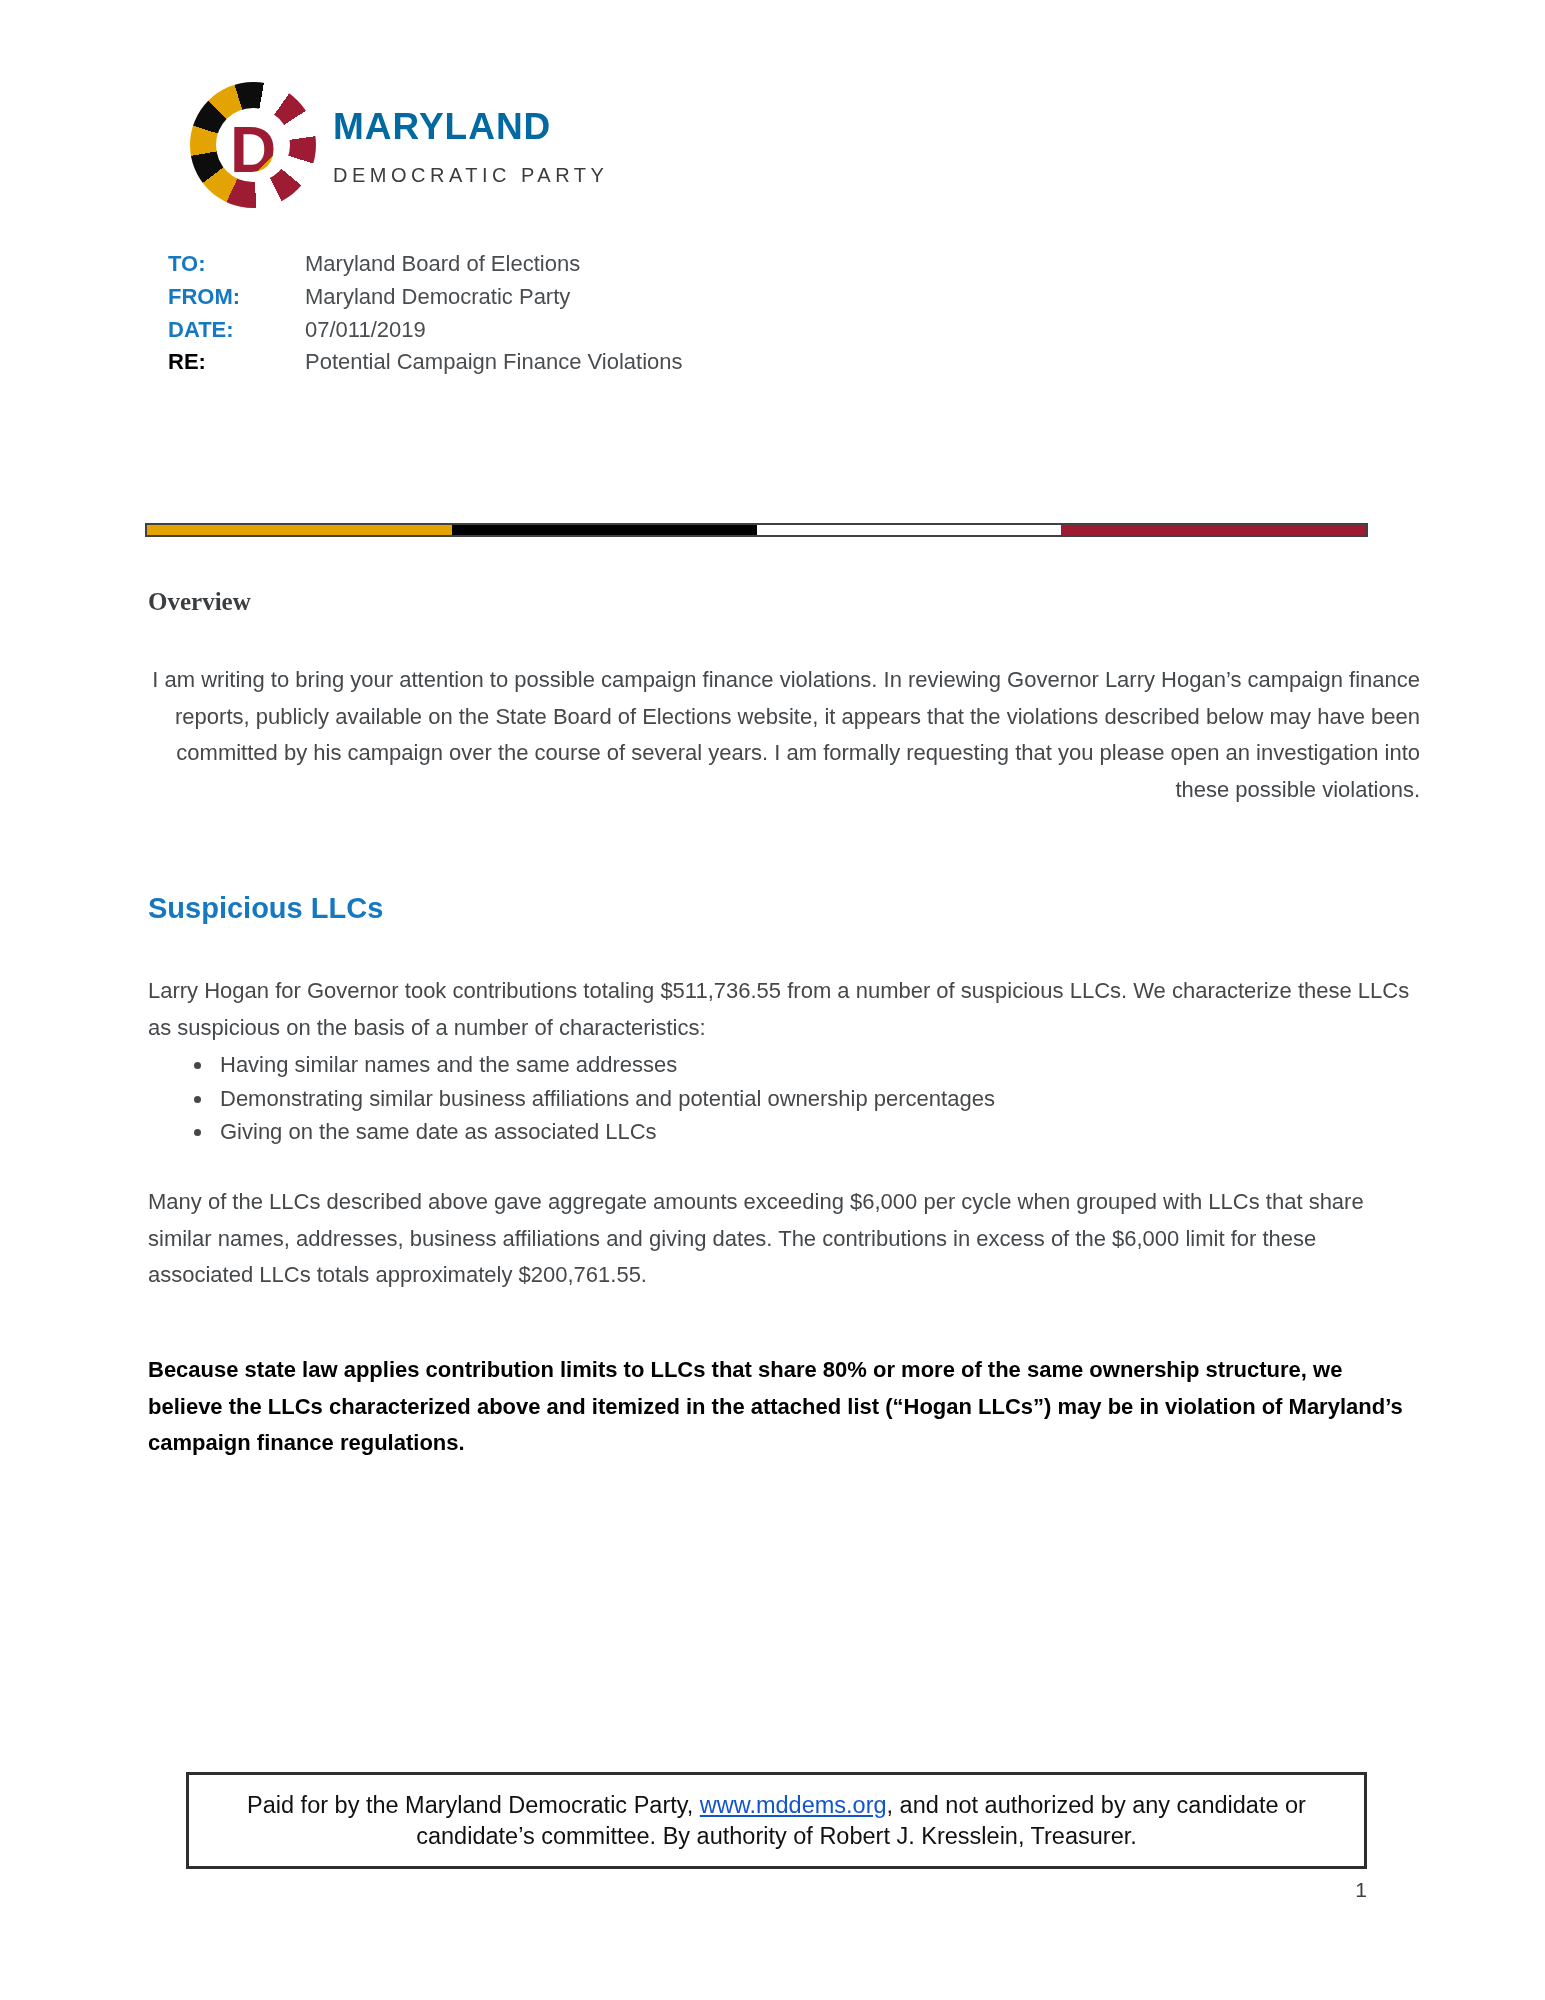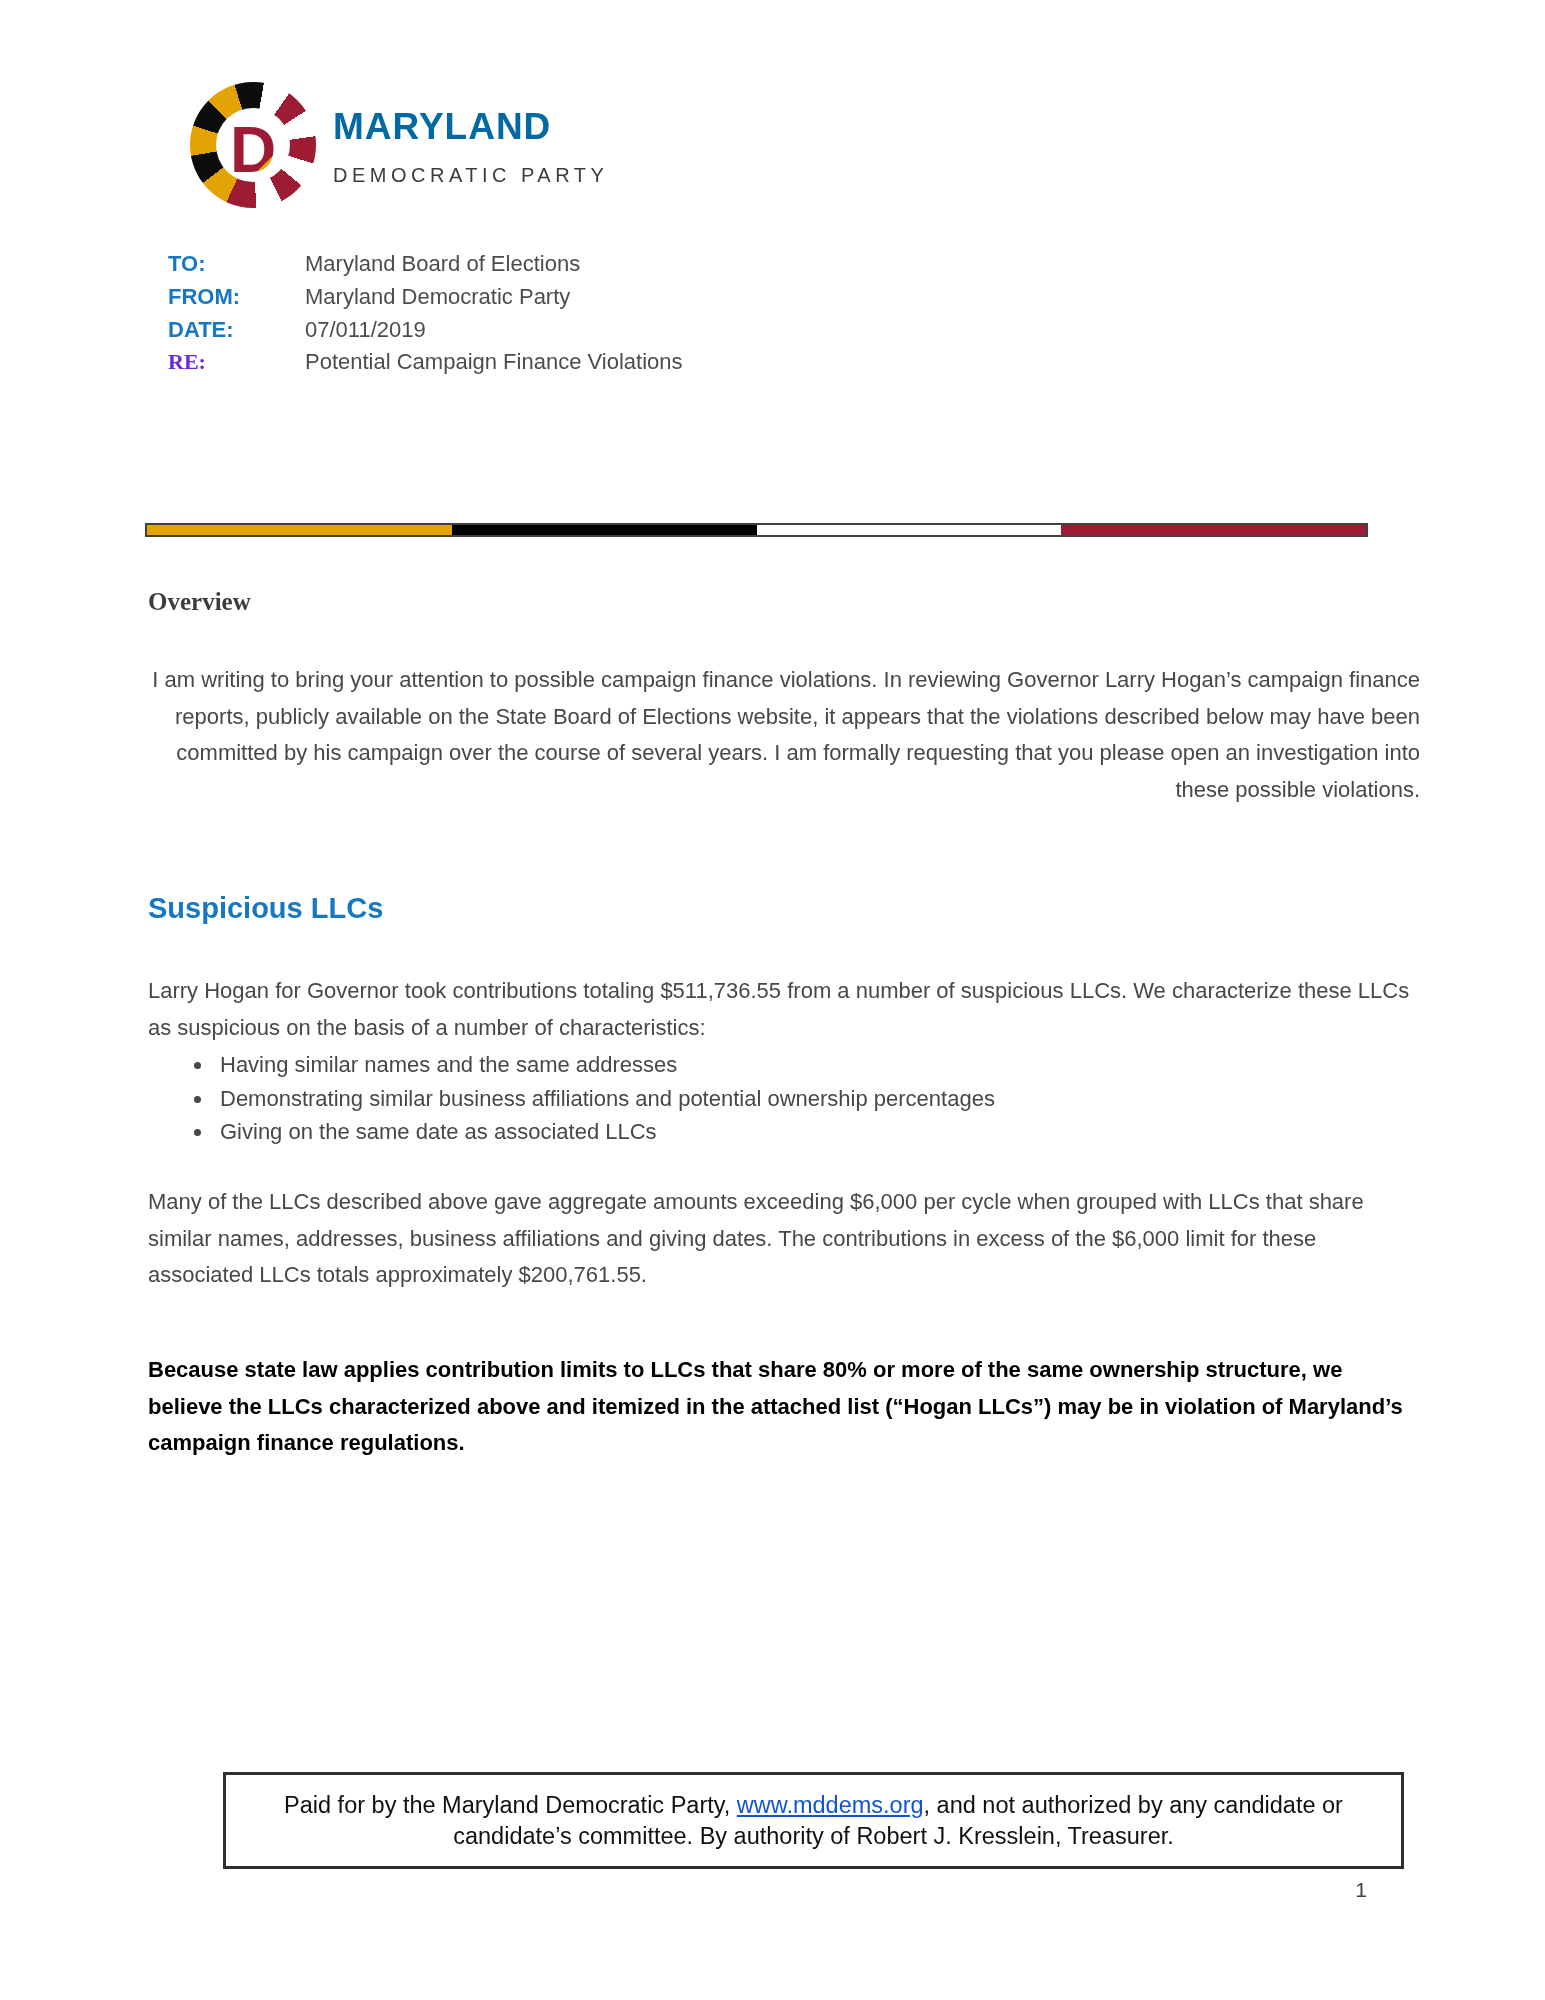--- a/index.html
+++ b/index.html
@@ -94,21 +94,21 @@
   }
   .bullet-list li { line-height: 33.5px; padding-left: 6px; }
   .p2 { top: 1184px; }
   .p3 { top: 1352px; font-weight: 700; color: #000000; }
 
   
   .disclaimer-box {
     position: absolute; left: 186px; top: 1772px;
     width: 1181px; height: 97px;
     border: 3px solid #2e2e2e;
-    display: flex; align-items: center; justify-content: center; margin-left: 37px;
+    display: flex; align-items: center; justify-content: center;
   }
   .disclaimer-text {
     text-align: center;
     font-size: 23.5px; line-height: 31px; color: #111111;
     padding: 0 40px;
   }
   .disclaimer-text a { text-decoration: underline; }
 
   .page-number {
     position: absolute; right: 178px; top: 1878px;
@@ -139,21 +139,21 @@
     </div>
     <div class="memo-row">
       <span class="memo-label" style="color: rgb(23, 120, 194);">FROM:</span>
       <span class="memo-value">Maryland Democratic Party</span>
     </div>
     <div class="memo-row">
       <span class="memo-label" style="color: rgb(23, 120, 194);">DATE:</span>
       <span class="memo-value">07/011/2019</span>
     </div>
     <div class="memo-row">
-      <span class="memo-label" style="color: #6d28d9; font-family: Liberation Serif, serif;">RE:</span>
+      <span class="memo-label" style="color: #000000;">RE:</span>
       <span class="memo-value">Potential Campaign Finance Violations</span>
     </div>
   </section>
 
   <div class="divider">
     <span style="background: rgb(226, 163, 3);"></span>
     <span style="background: rgb(0, 0, 0);"></span>
     <span style="background: rgb(255, 255, 255);"></span>
     <span style="background: rgb(157, 27, 51);"></span>
   </div>

